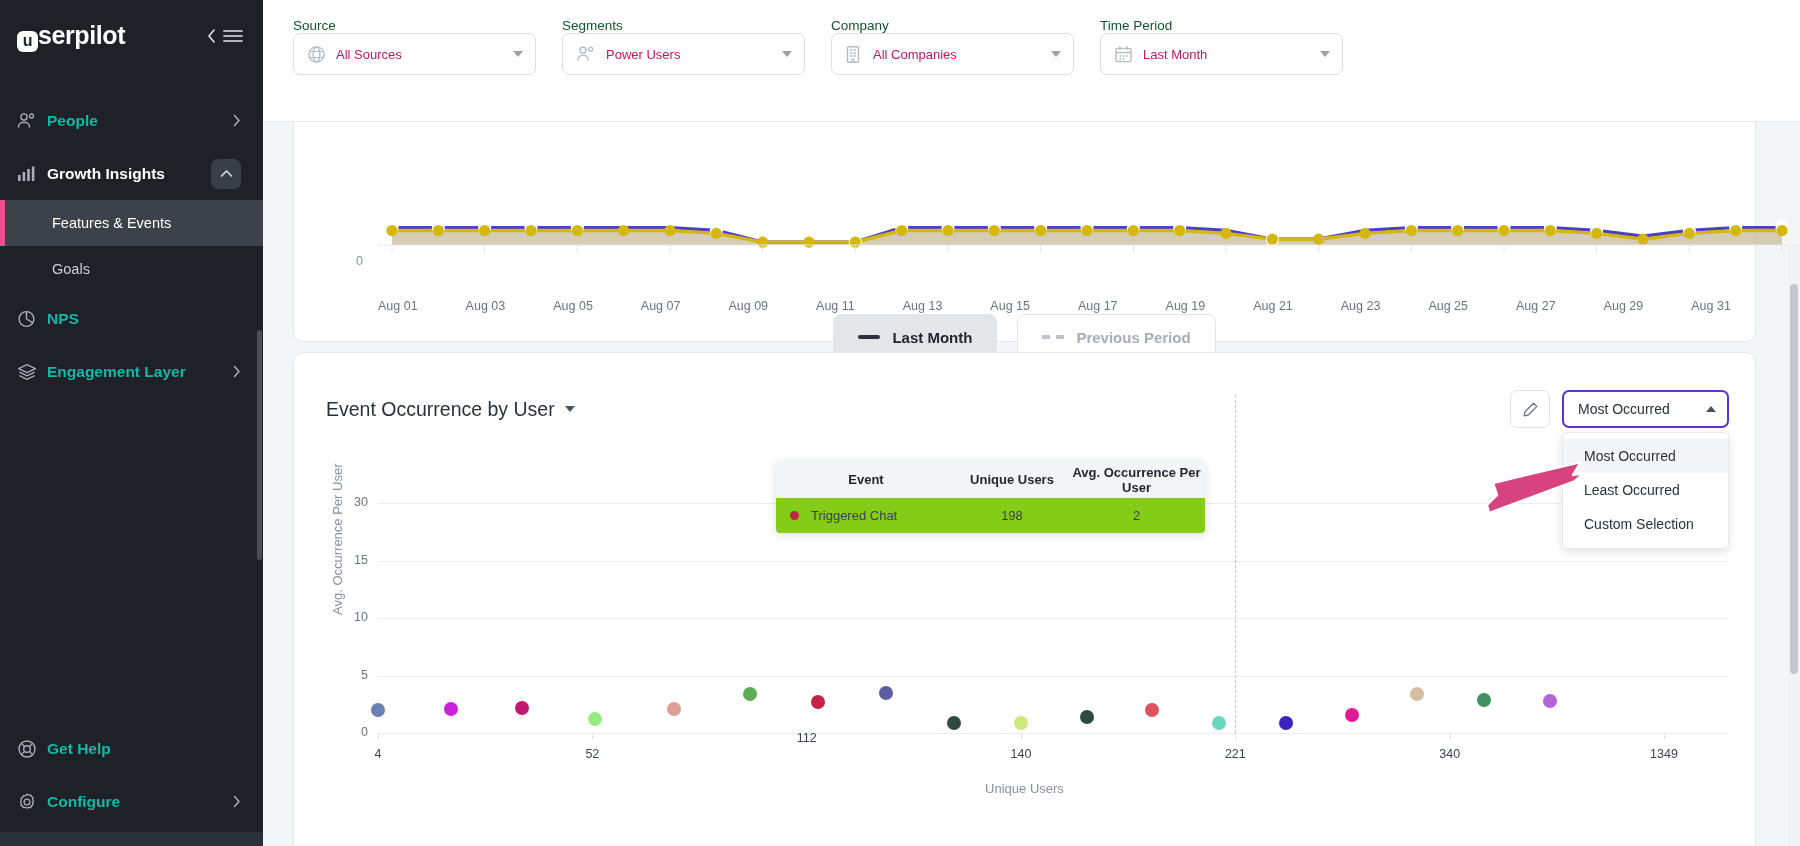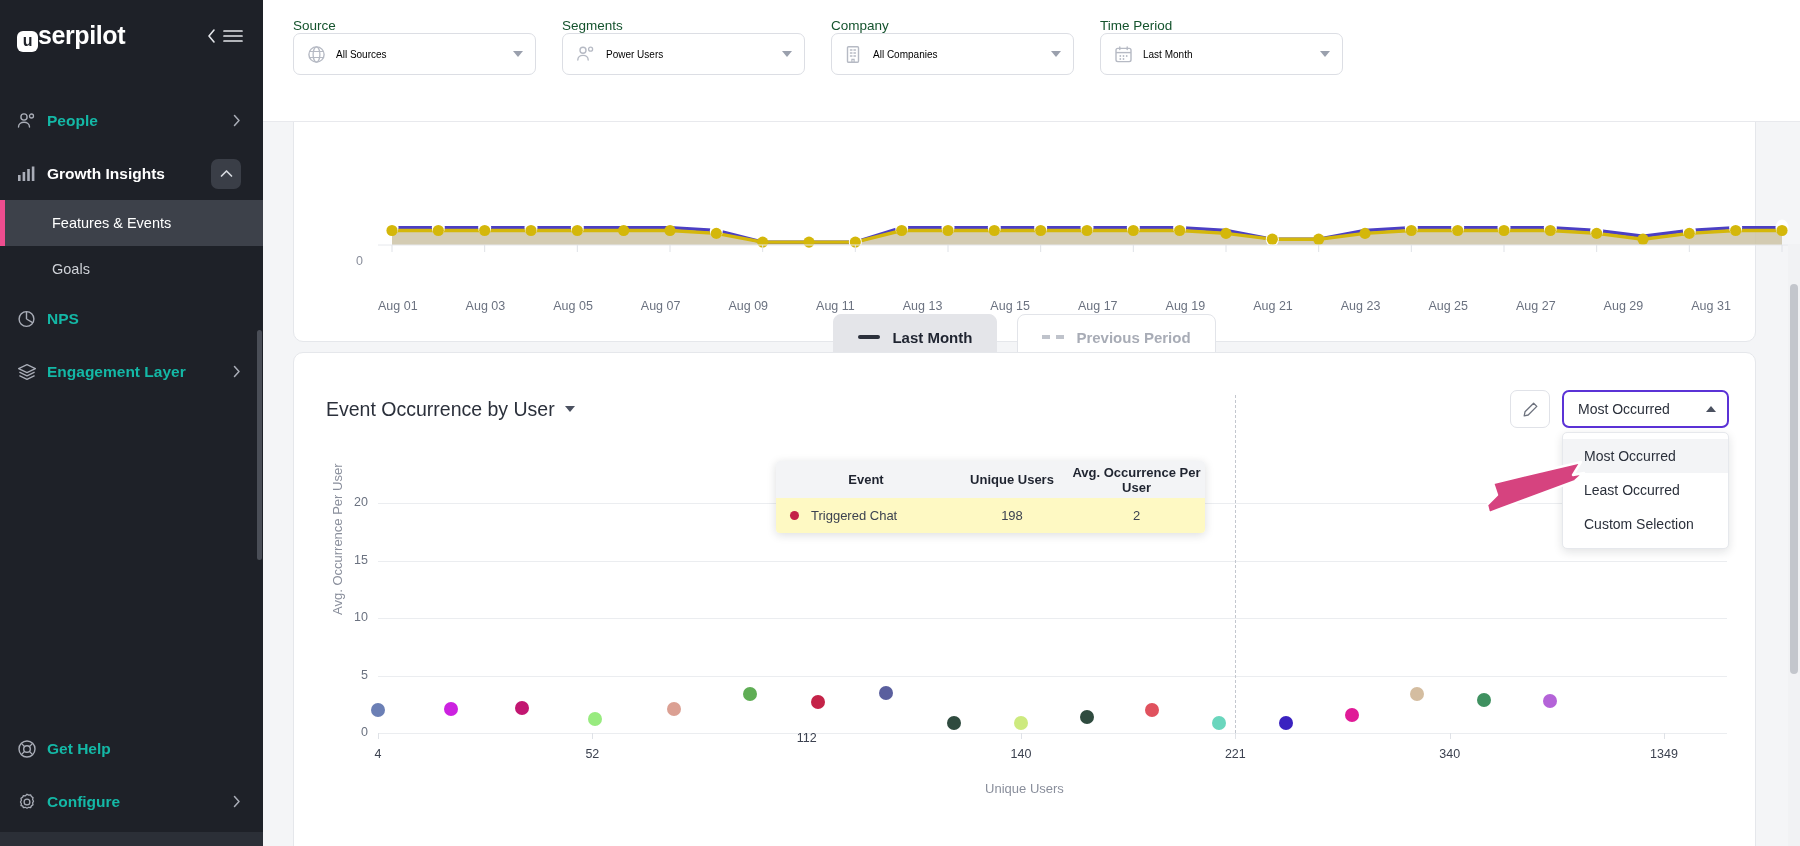--- a/index.html
+++ b/index.html
@@ -69,21 +69,21 @@
     position: relative; z-index: 5;
   }
   .filter { }
   .filter-label { font-size: 13.5px; color: #14532d; font-weight: 400; }
   .filter-box {
     height: 42px; border: 1px solid #dcdee4; border-radius: 7px;
     background: #fff; display: flex; align-items: center;
     padding: 0 12px 0 13px; cursor: pointer; gap: 10px;
   }
   .filter-box .fi { color: #b6bac4; display: flex; align-items: center; }
-  .filter-box .fv { font-size: 10px; color: #000000; flex: 1; white-space: nowrap; }
+  .filter-box .fv { font-size: 13px; color: #be185d; flex: 1; white-space: nowrap; }
   .caret-down {
     width: 0; height: 0; border-left: 5px solid transparent;
     border-right: 5px solid transparent; border-top: 6px solid #9aa0ad;
   }
   .w-source  { width: 243px; }
   .w-seg     { width: 243px; }
   .w-comp    { width: 243px; }
   .w-time    { width: 243px; }
 
   .scroll-area { position: relative; height: 724px; background: #f4f5f7; }
@@ -167,21 +167,21 @@
   }
   .pt { position: absolute; width: 14px; height: 14px; border-radius: 50%;
         transform: translate(-50%, -50%); }
   .vline { position: absolute; width: 0; border-left: 1.5px dashed #c3c7ce; }
 
   .tooltip {
     position: absolute; background: #ffffff; border-radius: 4px;
     box-shadow: 0 2px 10px rgba(20,24,35,.15); overflow: hidden; z-index: 20;
   }
   .tt-head { background: #f3f4f6; display: flex; height: 37px; align-items: center; }
-  .tt-row { display: flex; height: 35px; align-items: center; background: #fef9c3; }
+  .tt-row { display: flex; height: 35px; align-items: center; background: #84cc16; }
   .tt-c1 { width: 180px; padding-left: 14px; display: flex; align-items: center; gap: 12px; }
   .tt-c2 { width: 112px; text-align: center; }
   .tt-c3 { width: 137px; text-align: center; }
   .tt-head div { font-size: 13px; font-weight: 700; color: #1f2430; }
   .tt-head .tt-c1 { justify-content: center; padding-left: 0; }
   .tt-row div { font-size: 13px; color: #3c4250; }
   .tt-dot { width: 9px; height: 9px; border-radius: 50%; flex: 0 0 9px; }
 
   
   .vscroll-outer { position: absolute; right: 0; top: 122px; width: 12px; bottom: 0; background: #f1f2f4; }
@@ -525,21 +525,21 @@
           <div id="scatterLayer" style="position:absolute;inset:0;">
               <div class="gridline" style="top:268px;"></div>
               <div class="ytick" style="left:44px;top:260px;">0</div>
               <div class="gridline" style="top:210.5px;"></div>
               <div class="ytick" style="left:44px;top:202.5px;">5</div>
               <div class="gridline" style="top:153px;"></div>
               <div class="ytick" style="left:44px;top:145px;">10</div>
               <div class="gridline" style="top:95.5px;"></div>
               <div class="ytick" style="left:44px;top:87.5px;">15</div>
               <div class="gridline" style="top:38px;"></div>
-              <div class="ytick" style="left:44px;top:30px;">20</div>
+              <div class="ytick" style="left:44px;top:30px;">30</div>
               <div class="xtickmark" style="left:84px;top:268px;"></div>
               <div class="xtick" style="left:84px;top:282px;">4</div>
               <div class="xtickmark" style="left:298.3333333333333px;top:268px;"></div>
               <div class="xtick" style="left:298.3333333333333px;top:282px;">52</div>
               <div class="xtickmark" style="left:512.6666666666666px;top:268px;"></div>
               <div class="xtick" style="left:512.6666666666666px;top:266px;">112</div>
               <div class="xtickmark" style="left:727px;top:268px;"></div>
               <div class="xtick" style="left:727px;top:282px;">140</div>
               <div class="xtickmark" style="left:941.3333333333333px;top:268px;"></div>
               <div class="xtick" style="left:941.3333333333333px;top:282px;">221</div>

